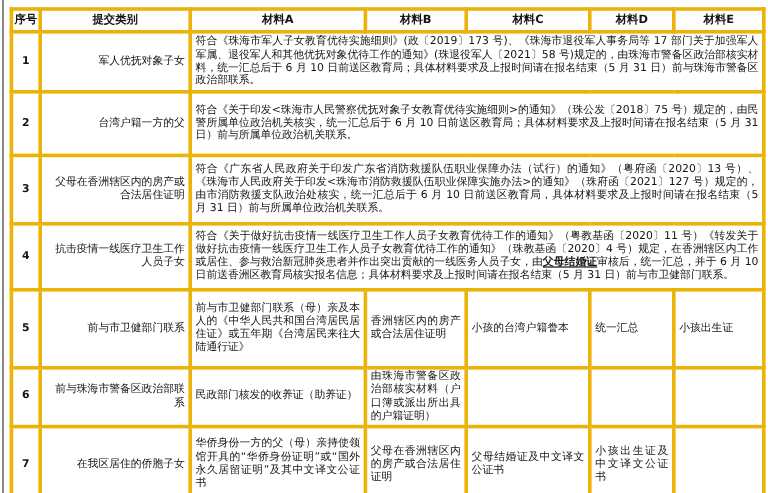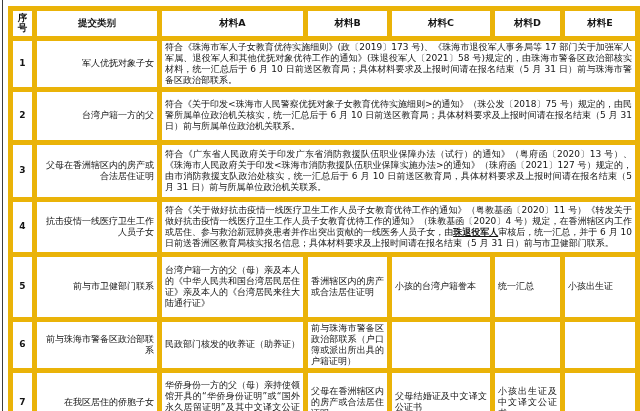--- a/index.html
+++ b/index.html
@@ -7,21 +7,21 @@
     width:640px;height:411px;background:#ffffff;position:relative;
     font-family:"DejaVu Sans",sans-serif;color:#141414;
     -webkit-font-smoothing:antialiased;overflow:hidden;
   }
   .page-edge{position:absolute;left:2px;top:0;width:1px;height:411px;background:#3a3a3a;}
   table.doc{
     position:absolute;left:8px;top:6px;width:627px;
     border-collapse:collapse;table-layout:fixed;
   }
   .doc td,.doc th{
-    border:5px solid #eab308;
+    border:3px solid #eab308;
     font-size:9px;line-height:1.22;
     padding:1px 3px;vertical-align:middle;overflow:hidden;
     word-break:break-all;
   }
   .doc th{
     font-weight:bold;text-align:center;font-size:9.5px;padding:2px 1px;line-height:1.1;
   }
   .no-cell{text-align:center;font-weight:bold;font-size:9.5px;}
   .cat-cell{text-align:right;padding-left:4px;}
   .merged-cell{text-align:justify;}
@@ -75,36 +75,36 @@
       <td class="merged-cell" colspan="5">符合《关于印发&lt;珠海市人民警察优抚对象子女教育优待实施细则&gt;的通知》（珠公发〔2018〕75 号）规定的，由民警所属单位政治机关核实，统一汇总后于 6 月 10 日前送区教育局；具体材料要求及上报时间请在报名结束（5 月 31 日）前与所属单位政治机关联系。</td>
     </tr>
     <tr class="h-r3">
       <td class="no-cell">3</td>
       <td class="cat-cell">父母在香洲辖区内的房产或合法居住证明</td>
       <td class="merged-cell" colspan="5">符合《广东省人民政府关于印发广东省消防救援队伍职业保障办法（试行）的通知》（粤府函〔2020〕13 号）、《珠海市人民政府关于印发&lt;珠海市消防救援队伍职业保障实施办法&gt;的通知》（珠府函〔2021〕127 号）规定的，由市消防救援支队政治处核实，统一汇总后于 6 月 10 日前送区教育局，具体材料要求及上报时间请在报名结束（5 月 31 日）前与所属单位政治机关联系。</td>
     </tr>
     <tr class="h-r4">
       <td class="no-cell">4</td>
       <td class="cat-cell">抗击疫情一线医疗卫生工作人员子女</td>
-      <td class="merged-cell" colspan="5"><span>符合《关于做好抗击疫情一线医疗卫生工作人员子女教育优待工作的通知》（粤教基函〔2020〕11 号）《转发关于做好抗击疫情一线医疗卫生工作人员子女教育优待工作的通知》（珠教基函〔2020〕4 号）规定，在香洲辖区内工作或居住、参与救治新冠肺炎患者并作出突出贡献的一线医务人员子女，由</span><span class="hl">珠退役军人</span><span>审核后，统一汇总，并于 6 月 10 日前送香洲区教育局核实报名信息；具体材料要求及上报时间请在报名结束（5 月 31 日）前与市卫健部门联系。</span></td>
+      <td class="merged-cell" colspan="5"><span>符合《关于做好抗击疫情一线医疗卫生工作人员子女教育优待工作的通知》（粤教基函〔2020〕11 号）《转发关于做好抗击疫情一线医疗卫生工作人员子女教育优待工作的通知》（珠教基函〔2020〕4 号）规定，在香洲辖区内工作或居住、参与救治新冠肺炎患者并作出突出贡献的一线医务人员子女，由</span><span class="hl">父母结婚证</span><span>审核后，统一汇总，并于 6 月 10 日前送香洲区教育局核实报名信息；具体材料要求及上报时间请在报名结束（5 月 31 日）前与市卫健部门联系。</span></td>
     </tr>
     <tr class="h-r5">
       <td class="no-cell">5</td>
       <td class="cat-cell">前与市卫健部门联系</td>
-      <td class="mat-cell">台湾户籍一方的父（母）亲及本人的《中华人民共和国台湾居民居住证》亲及本人的《台湾居民来往大陆通行证》</td>
+      <td class="mat-cell">前与市卫健部门联系（母）亲及本人的《中华人民共和国台湾居民居住证》或五年期《台湾居民来往大陆通行证》</td>
       <td class="mat-cell">香洲辖区内的房产或合法居住证明</td>
       <td class="mat-cell-plain">小孩的台湾户籍誊本</td>
       <td class="mat-cell-plain">统一汇总</td>
       <td class="mat-cell-plain">小孩出生证</td>
     </tr>
     <tr class="h-r6">
       <td class="no-cell">6</td>
       <td class="cat-cell">前与珠海市警备区政治部联系</td>
       <td class="mat-cell">民政部门核发的收养证（助养证）</td>
-      <td class="mat-cell">前与珠海市警备区政治部联系（户口簿或派出所出具的户籍证明）</td>
+      <td class="mat-cell">由珠海市警备区政治部核实材料（户口簿或派出所出具的户籍证明）</td>
       <td class="mat-cell-plain"></td>
       <td class="mat-cell-plain"></td>
       <td class="mat-cell-plain"></td>
     </tr>
     <tr class="h-r7">
       <td class="no-cell">7</td>
       <td class="cat-cell">在我区居住的侨胞子女</td>
       <td class="mat-cell">华侨身份一方的父（母）亲持使领馆开具的“华侨身份证明”或“国外永久居留证明”及其中文译文公证书</td>
       <td class="mat-cell">父母在香洲辖区内的房产或合法居住证明</td>
       <td class="mat-cell">父母结婚证及中文译文公证书</td>

